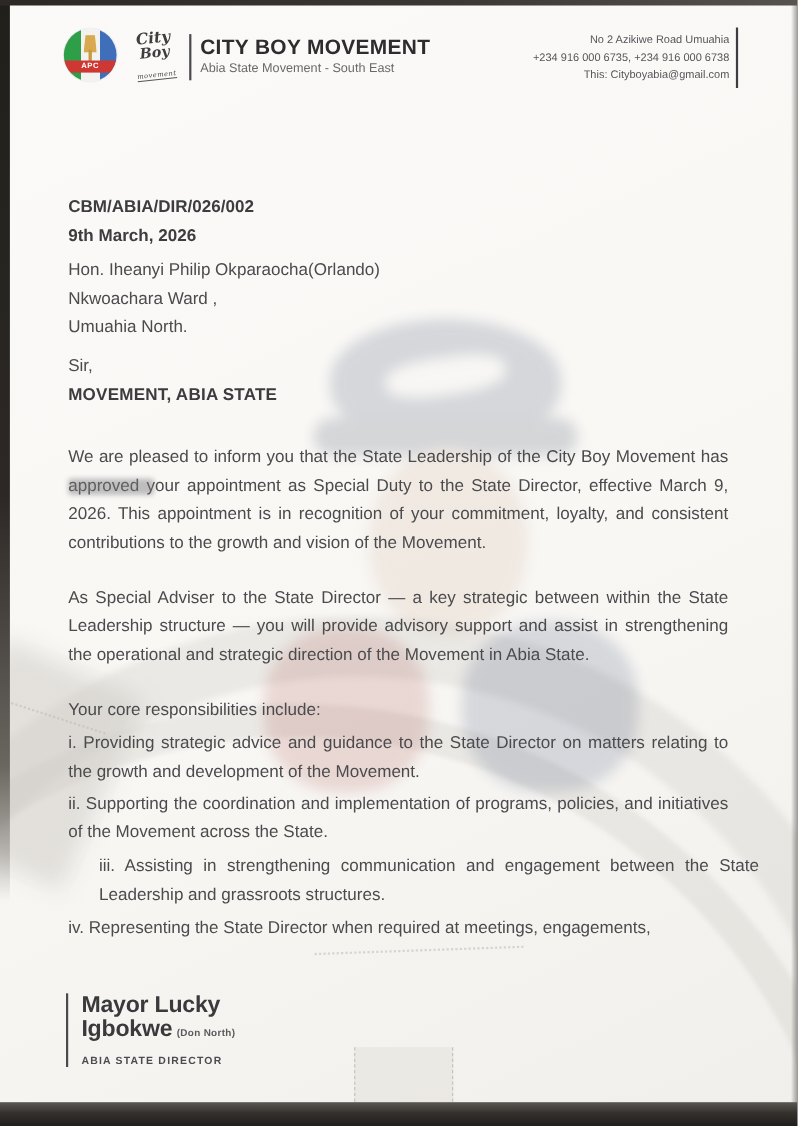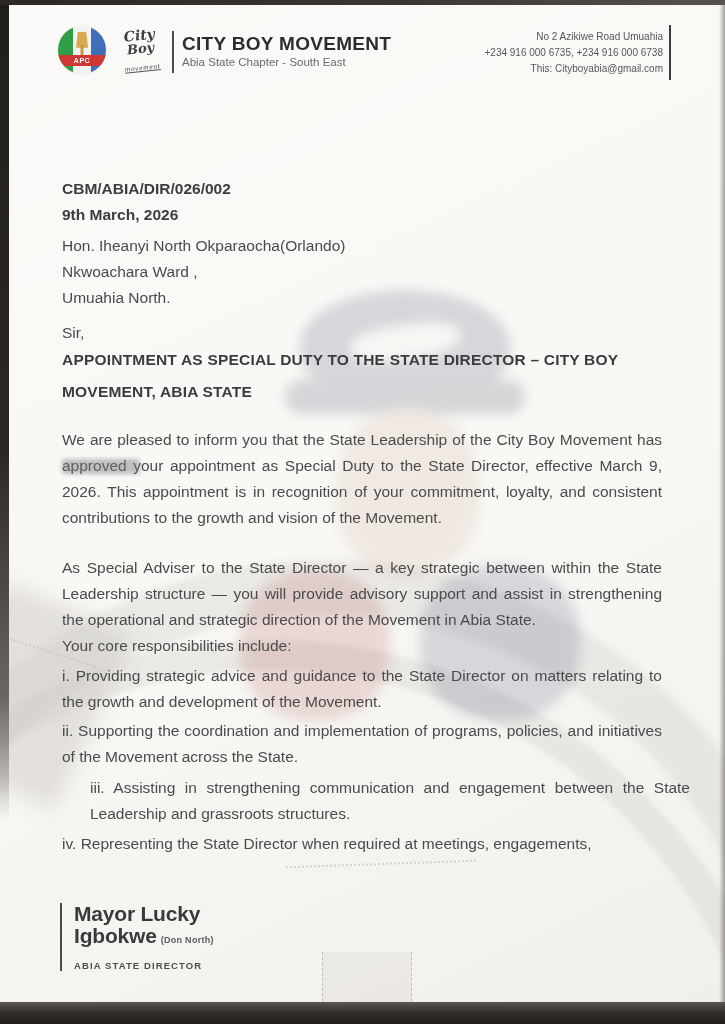--- a/index.html
+++ b/index.html
@@ -48,21 +48,21 @@
   .contact{position:absolute;right:62px;top:29px;text-align:right;font-size:10px;line-height:16px;color:#56565a;}
   .contact-bar{position:absolute;left:669px;top:25px;width:2px;height:55px;background:#3d3d40;}
 
   
   .blk{position:absolute;left:62px;width:600px;color:#4b4b4d;font-size:15.5px;line-height:26px;}
   .ref-row{top:176px;display:flex;justify-content:space-between;font-weight:bold;color:#3d3d3f;flex-direction:column;}
   .ref-row .date{margin-right:48px;}
   .recipient{top:233px;}
   .salutation{top:320px;}
   .subject{top:344px;width:615px;font-weight:bold;color:#3c3c3e;line-height:32px;letter-spacing:.2px;}
-  .para{text-align:justify;margin-top:24px;}
+  .para{text-align:justify;}
   .p1{top:403px;}
   .p2{top:531px;}
   .intro{top:633px;}
   .item{text-align:justify;}
   .it1{top:663px;}
   .it2{top:718px;}
   .it3{top:775px;margin-left:28px;}
   .it4{top:831px;}
   .smudge{position:absolute;left:0px;top:32px;width:78px;height:15px;background:rgba(120,120,125,.45);filter:blur(2.2px);border-radius:3px;}
 
@@ -100,44 +100,43 @@
   </div>
 
   <div class="script-logo">
     <div class="l1">City</div>
     <div class="l2">Boy</div>
     <div class="l3">movement</div>
   </div>
 
   <div class="header-divider"></div>
   <div class="org-name">CITY BOY MOVEMENT</div>
-  <div class="org-subtitle">Abia State Chapter - South East</div>
+  <div class="org-subtitle">Abia State Movement - South East</div>
 
   <div class="contact">
     <div>No 2 Azikiwe Road Umuahia</div>
     <div>+234 916 000 6735, +234 916 000 6738</div>
     <div>This: Cityboyabia@gmail.com</div>
   </div>
   <div class="contact-bar"></div>
 
   <div class="blk ref-row">
     <span class="ref">CBM/ABIA/DIR/026/002</span>
     <span class="date">9th March, 2026</span>
   </div>
 
   <div class="blk recipient">
-    <div>Hon. Iheanyi North Okparaocha(Orlando)</div>
+    <div>Hon. Iheanyi Philip Okparaocha(Orlando)</div>
     <div>Nkwoachara Ward ,</div>
     <div>Umuahia North.</div>
   </div>
 
   <div class="blk salutation">Sir,</div>
 
   <div class="blk subject">
-    <div>APPOINTMENT AS SPECIAL DUTY TO THE STATE DIRECTOR – CITY BOY</div>
     <div>MOVEMENT, ABIA STATE</div>
   </div>
 
   <div class="blk para p1">
     <span>We are pleased to inform you that the State Leadership of the City Boy Movement has approved your appointment as Special Duty to the State Director, effective March 9, 2026. This appointment is in recognition of your commitment, loyalty, and consistent contributions to the growth and vision of the Movement.</span>
     <span class="smudge"></span>
   </div>
 
   <div class="blk para p2">As Special Adviser to the State Director — a key strategic between within the State Leadership structure — you will provide advisory support and assist in strengthening the operational and strategic direction of the Movement in Abia State.</div>
 

